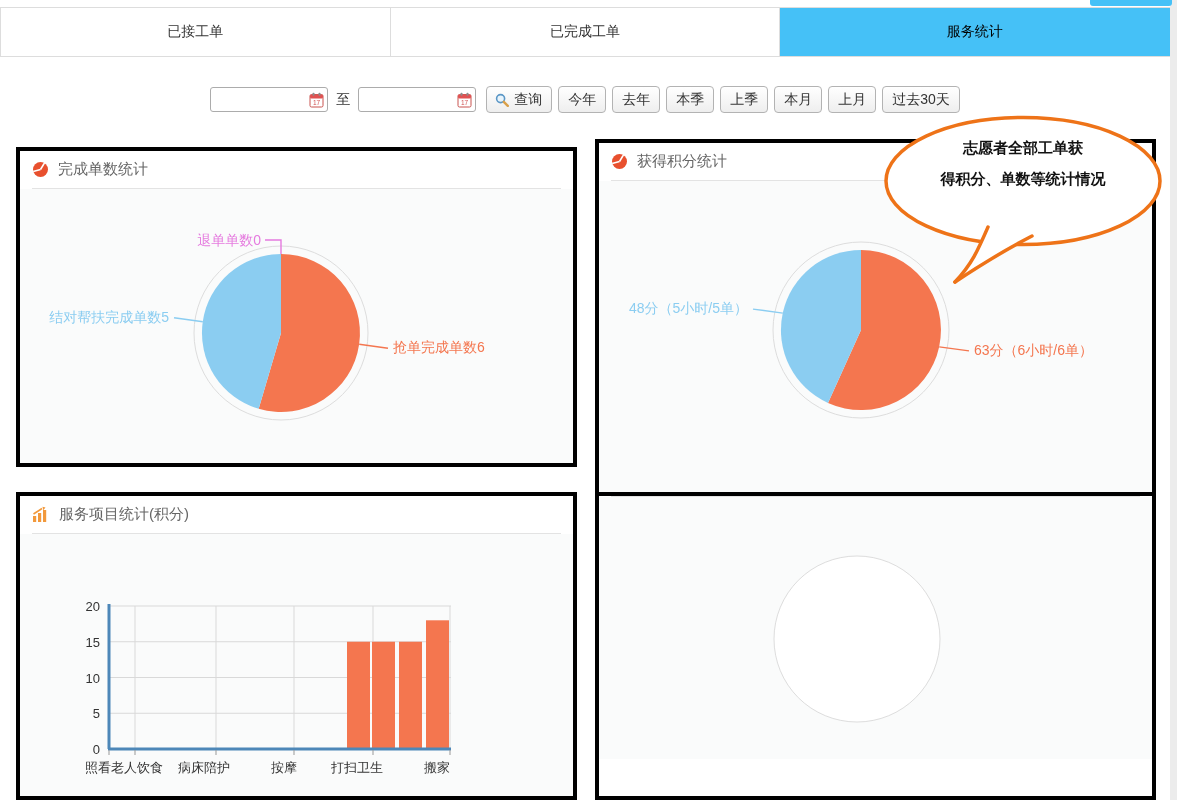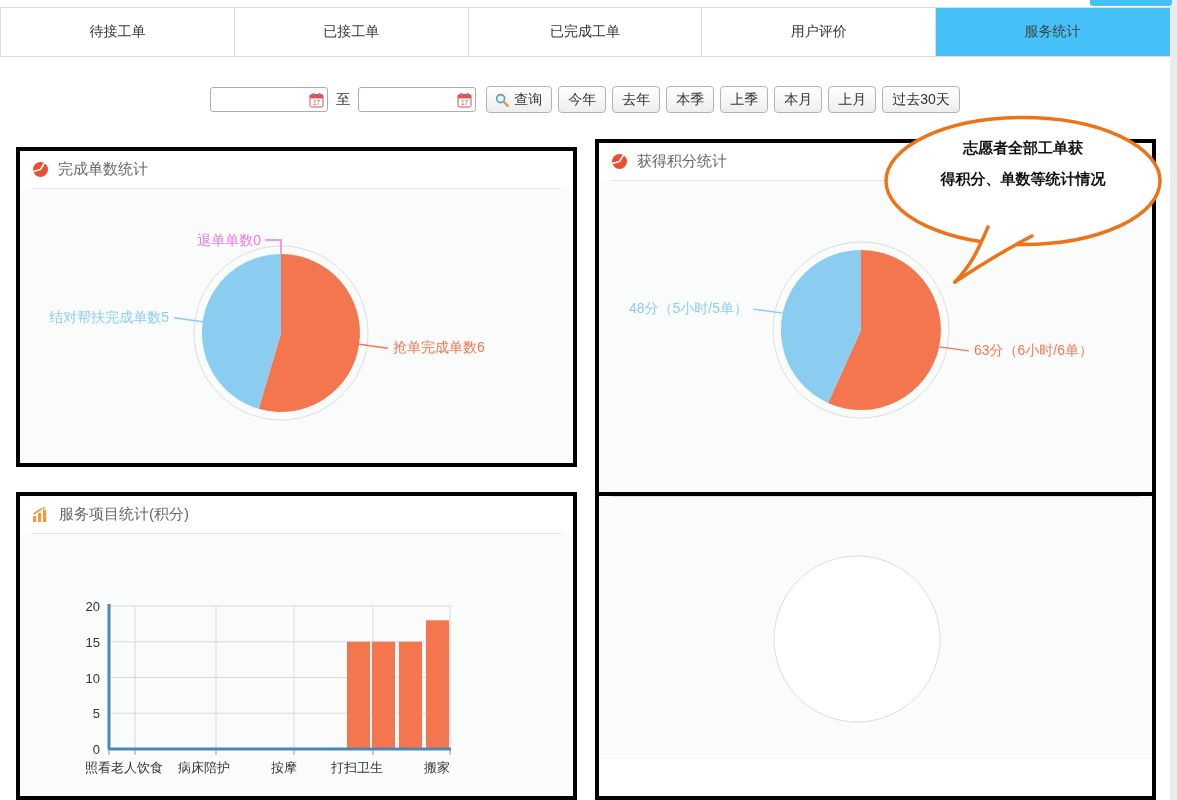--- a/index.html
+++ b/index.html
@@ -9,21 +9,21 @@
     font-family:"Liberation Sans","DejaVu Sans",sans-serif;
   }
   .content{position:absolute;left:0;top:0;width:1170px;height:800px;background:#fff;}
   .top-right-btn{position:absolute;left:1090px;top:0;width:82px;height:6px;background:#45c1f7;border-radius:0 0 3px 3px;z-index:8;}
   
   .tabbar{position:absolute;left:0;top:7px;width:1170px;height:50px;display:flex;
     border-top:1px solid #ddd;border-bottom:1px solid #ddd;box-sizing:border-box;background:#fff;}
   .tab{flex:1;display:flex;align-items:center;justify-content:center;font-size:14px;color:#333;
     border-right:1px solid #ddd;cursor:pointer;box-sizing:border-box;}
   .tab:first-child{border-left:1px solid #ddd;}
-  .tab.active{background:#45c1f7;color:#404040;border-color:#45c1f7;}
+  .tab.active{background:#45c1f7;color:#000000;border-color:#45c1f7;}
   
   .filterbar{position:absolute;top:86px;left:0;width:1170px;display:flex;justify-content:center;align-items:center;gap:6px;z-index:2;}
   .date-wrap{position:relative;width:118px;height:25px;border:1px solid #acacac;border-radius:3px;background:#fff;box-sizing:border-box;}
   .date-wrap input{border:0;outline:0;width:92px;height:19px;margin:2px 0 0 5px;font-size:13px;background:transparent;}
   .cal-icon{position:absolute;right:3px;top:4px;cursor:pointer;}
   .to-label{font-size:14px;color:#333;margin:0 2px;}
   .btn{display:inline-flex;align-items:center;gap:5px;height:27px;padding:0 9px;border:1px solid #b3b3b3;border-radius:4px;
     background:linear-gradient(#ffffff,#eeeeee);font-size:14px;color:#333;cursor:pointer;box-sizing:border-box;}
   
   .panel{position:absolute;width:561px;background:#fff;border:4px solid #000000;box-sizing:border-box;}
@@ -40,24 +40,22 @@
   #callout-svg{position:absolute;left:0;top:0;pointer-events:none;z-index:5;}
   .callout-text{position:absolute;left:886px;top:133px;width:274px;text-align:center;z-index:6;
     font-family:"Liberation Serif","DejaVu Serif",serif;font-weight:700;font-size:15px;color:#111;line-height:31px;pointer-events:none;}
 </style>
 </head>
 <body>
 
 <div class="content">
 
   <div class="tabbar">
-    <div class="tab">待接工单</div>
     <div class="tab">已接工单</div>
     <div class="tab">已完成工单</div>
-    <div class="tab">用户评价</div>
     <div class="tab active">服务统计</div>
   </div>
 
   <div class="filterbar">
     <span class="date-wrap">
       <input type="text" placeholder="" style="">
       <svg class="cal-icon" width="15" height="16" viewBox="0 0 15 16">
         <rect x="1" y="2.5" width="13" height="12.5" rx="1.5" fill="#fff" stroke="#c9534f" stroke-width="1"></rect>
         <rect x="1" y="2.5" width="13" height="4" rx="1.5" fill="#e05252"></rect>
         <rect x="3.5" y="0.8" width="2" height="3" rx="0.8" fill="#8d8d8d"></rect>

